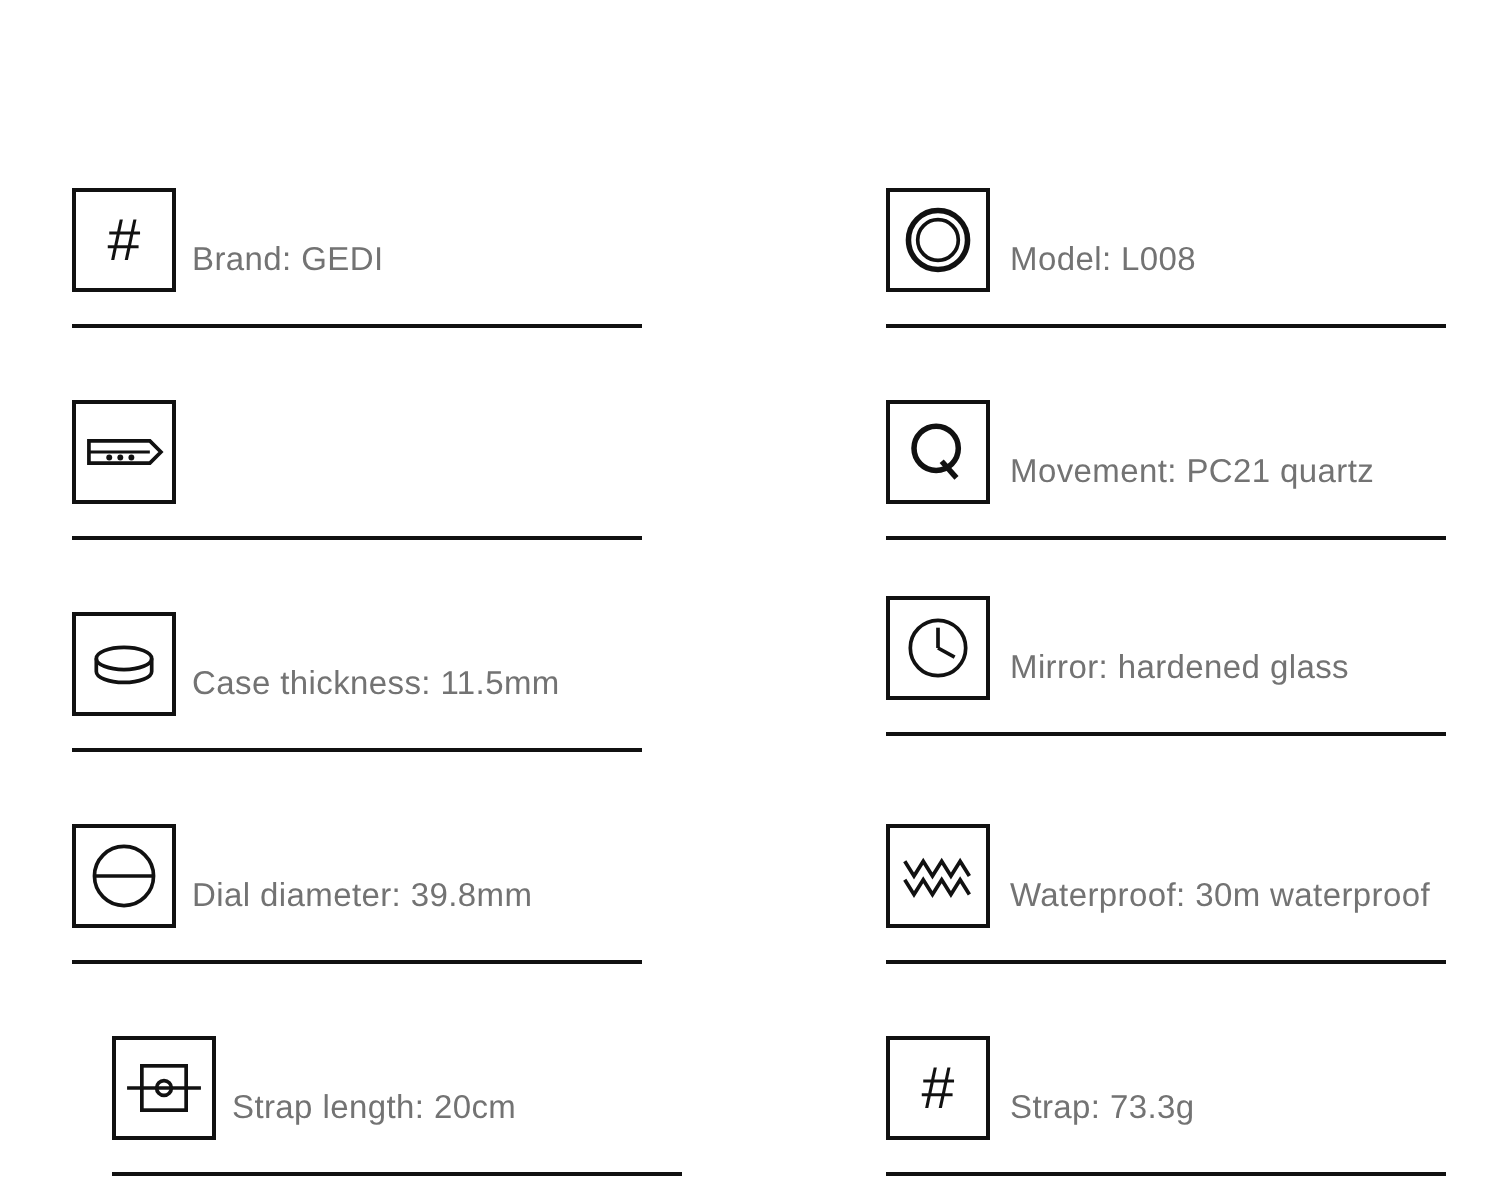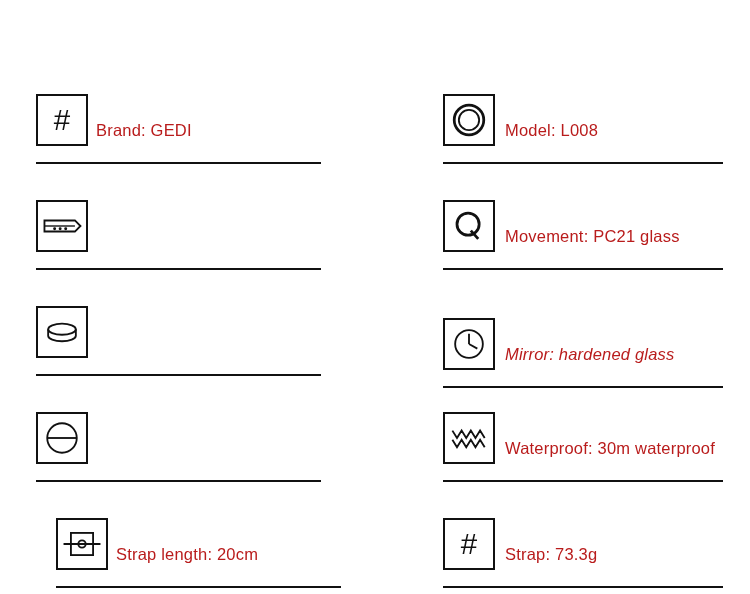--- a/index.html
+++ b/index.html
@@ -52,21 +52,21 @@
     height: 100%;
   }
   .spec-label {
     position: absolute;
     left: 60px;
     top: 32px;
     font-size: 16.5px;
     line-height: 20px;
     letter-spacing: 0.2px;
     white-space: nowrap;
-    color: #b91c1c;
+    color: #737373;
   }
   .column.right .spec-label {
     left: 62px;
   }
 </style>
 </head>
 <body>
 
 <div id="spec-sheet">
 
@@ -93,29 +93,31 @@
       </span>
     </div>
 
     <div class="spec-row" style="top:300px;">
       <span class="spec-icon">
         <svg viewBox="0 0 52 52">
           <ellipse cx="26" cy="23" rx="15" ry="6" fill="none" stroke="#111111" stroke-width="2"></ellipse>
           <path d="M11 23 L11 30 A15 6 0 0 0 41 30 L41 23" fill="none" stroke="#111111" stroke-width="2"></path>
         </svg>
       </span>
+      <span class="spec-label">Case thickness: 11.5mm</span>
     </div>
 
     <div class="spec-row" style="top:406px;">
       <span class="spec-icon">
         <svg viewBox="0 0 52 52">
           <circle cx="26" cy="26" r="16" fill="none" stroke="#111111" stroke-width="2"></circle>
           <line x1="10" y1="26" x2="42" y2="26" stroke="#111111" stroke-width="2"></line>
         </svg>
       </span>
+      <span class="spec-label">Dial diameter: 39.8mm</span>
     </div>
 
     <div class="spec-row" style="top:512px;margin-left:20px;">
       <span class="spec-icon">
         <svg viewBox="0 0 52 52">
           <rect x="14" y="14" width="24" height="24" fill="none" stroke="#111111" stroke-width="2"></rect>
           <line x1="6" y1="26" x2="46" y2="26" stroke="#111111" stroke-width="2"></line>
           <circle cx="26" cy="26" r="4" fill="none" stroke="#111111" stroke-width="2"></circle>
         </svg>
       </span>
@@ -136,24 +138,24 @@
       <span class="spec-label">Model: L008</span>
     </div>
 
     <div class="spec-row" style="top:194px;">
       <span class="spec-icon">
         <svg viewBox="0 0 52 52">
           <circle cx="25" cy="24" r="12" fill="none" stroke="#111111" stroke-width="3"></circle>
           <line x1="28" y1="31" x2="36" y2="40" stroke="#111111" stroke-width="3"></line>
         </svg>
       </span>
-      <span class="spec-label">Movement: PC21 glass</span>
+      <span class="spec-label">Movement: PC21 quartz</span>
     </div>
 
-    <div class="spec-row" style="top:312px;font-style:italic;">
+    <div class="spec-row" style="top:292px;">
       <span class="spec-icon">
         <svg viewBox="0 0 52 52">
           <circle cx="26" cy="26" r="15" fill="none" stroke="#111111" stroke-width="2"></circle>
           <line x1="26" y1="26" x2="26" y2="15" stroke="#111111" stroke-width="2"></line>
           <line x1="26" y1="26" x2="35" y2="31" stroke="#111111" stroke-width="2"></line>
         </svg>
       </span>
       <span class="spec-label">Mirror: hardened glass</span>
     </div>
 

